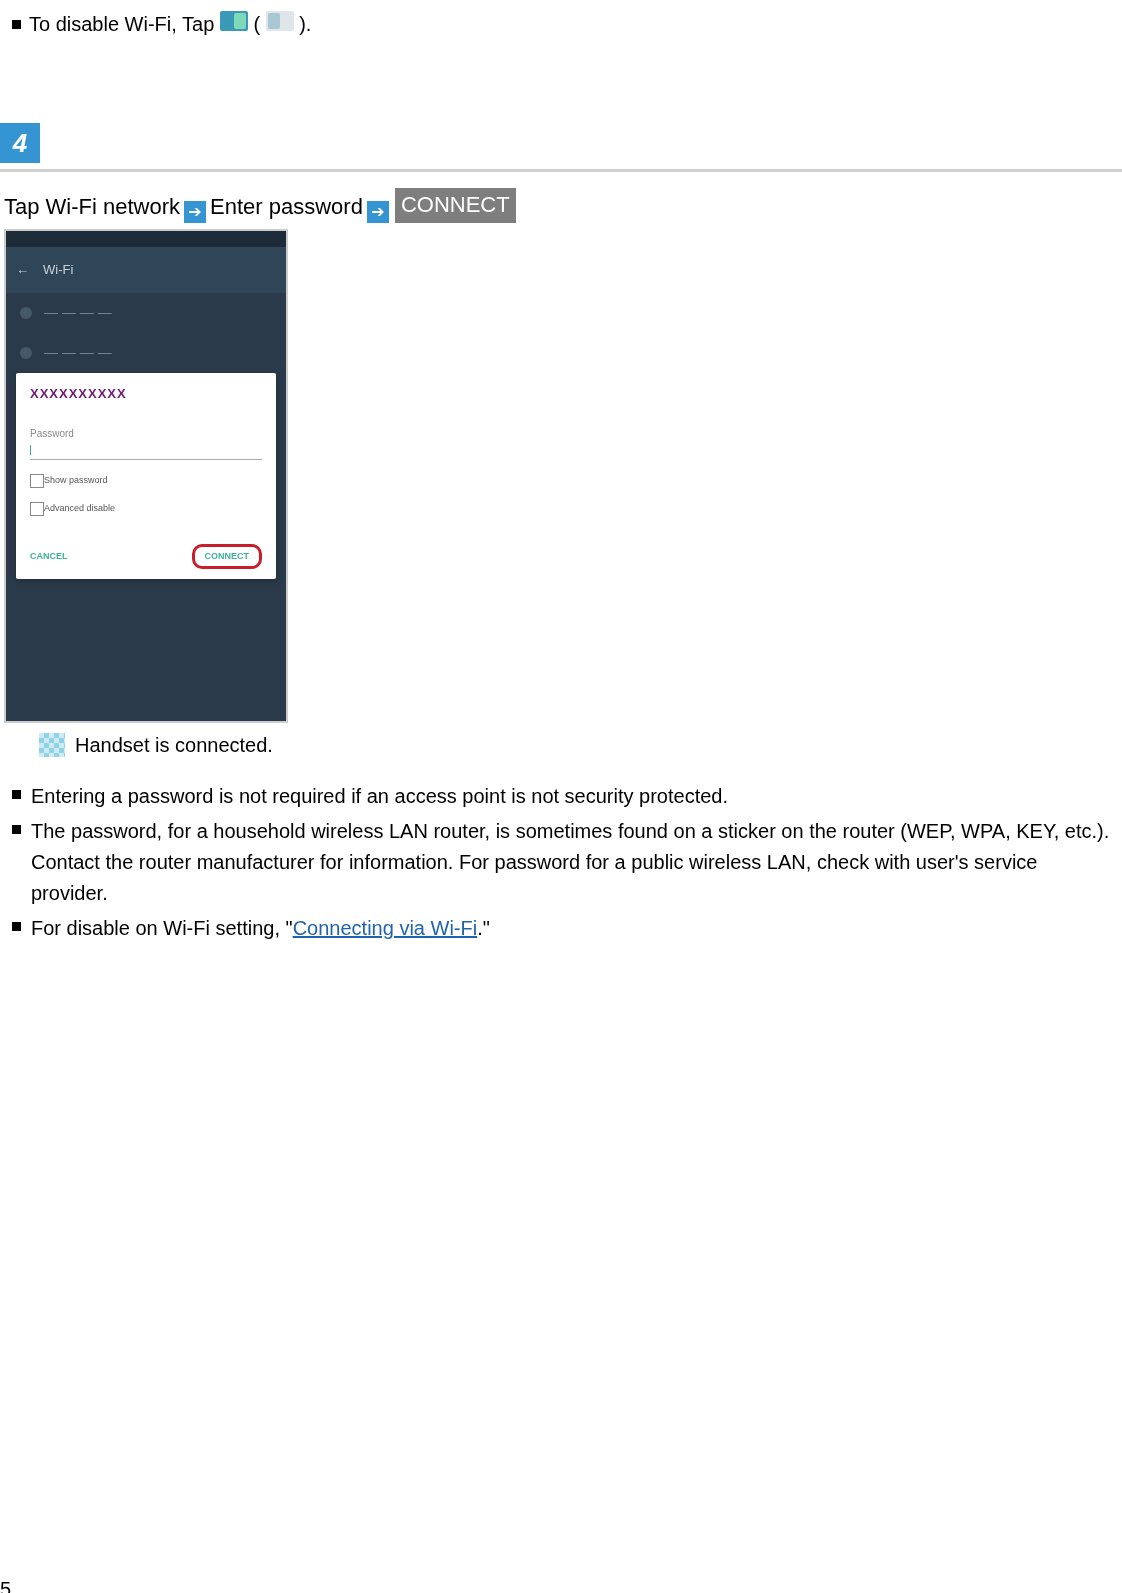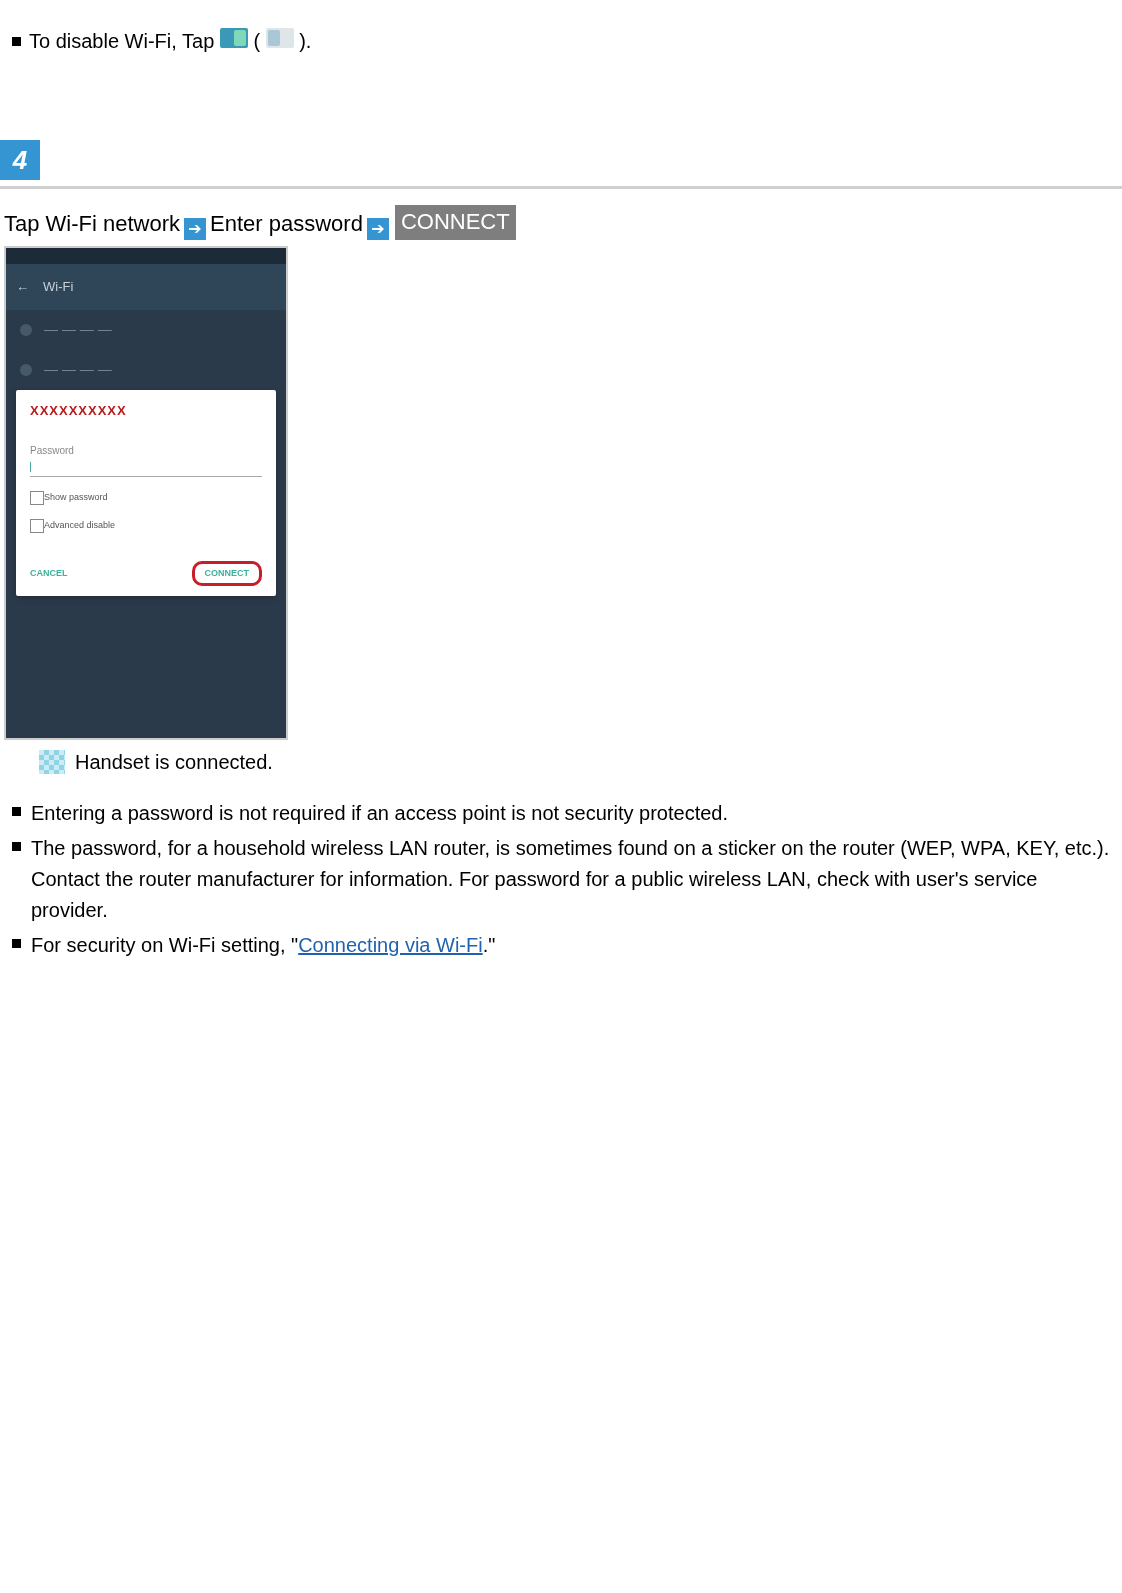--- a/index.html
+++ b/index.html
@@ -5,21 +5,21 @@
     body {
       font-family: Arial, Helvetica, sans-serif;
       font-size: 20px;
       color: #000;
       margin: 0;
       padding: 0;
       width: 1122px;
       line-height: 1.4;
     }
     .top-bullet {
-      margin: 27px 0 0 12px;
+      margin: 10px 0 0 12px;
       display: flex;
       align-items: center;
       gap: 8px;
     }
     .bullet-square {
       width: 9px;
       height: 9px;
       background: #000;
       flex-shrink: 0;
       display: inline-block;
@@ -153,21 +153,21 @@
       left: 10px;
       right: 10px;
       background: #fff;
       border-radius: 2px;
       padding: 12px 14px 10px 14px;
       box-shadow: 0 2px 6px rgba(0,0,0,0.25);
     }
     .dialog-title {
       font-size: 13px;
       font-weight: bold;
-      color: #b91c1c;
+      color: #701a75;
       letter-spacing: 1px;
     }
     .dialog-sub {
       font-size: 10px;
       color: #888;
       margin-top: 24px;
     }
     .dialog-input-line {
       border-bottom: 1px solid #aaa;
       height: 14px;
@@ -339,20 +339,20 @@
         <span class="bullet-square"></span>
         <span class="info-text">Entering a password is not required if an access point is not security protected.</span>
       </li>
       <li>
         <span class="bullet-square"></span>
         <span class="info-text">The password, for a household wireless LAN router, is sometimes found on a sticker on the router (WEP, WPA, KEY, etc.). Contact the router manufacturer for information. For password for a public wireless LAN, check with user's service provider.</span>
       </li>
       <li>
         <span class="bullet-square"></span>
         <span class="info-text">
-          <span>For security on Wi-Fi setting, "</span><a href="#" class="link">Connecting via Wi-Fi</a><span>."</span>
+          <span>For disable on Wi-Fi setting, "</span><a href="#" class="link">Connecting via Wi-Fi</a><span>."</span>
         </span>
       </li>
     </ul>
   </div>
 
   <div class="page-num">5</div>
 </div>
 
 </body></html>

